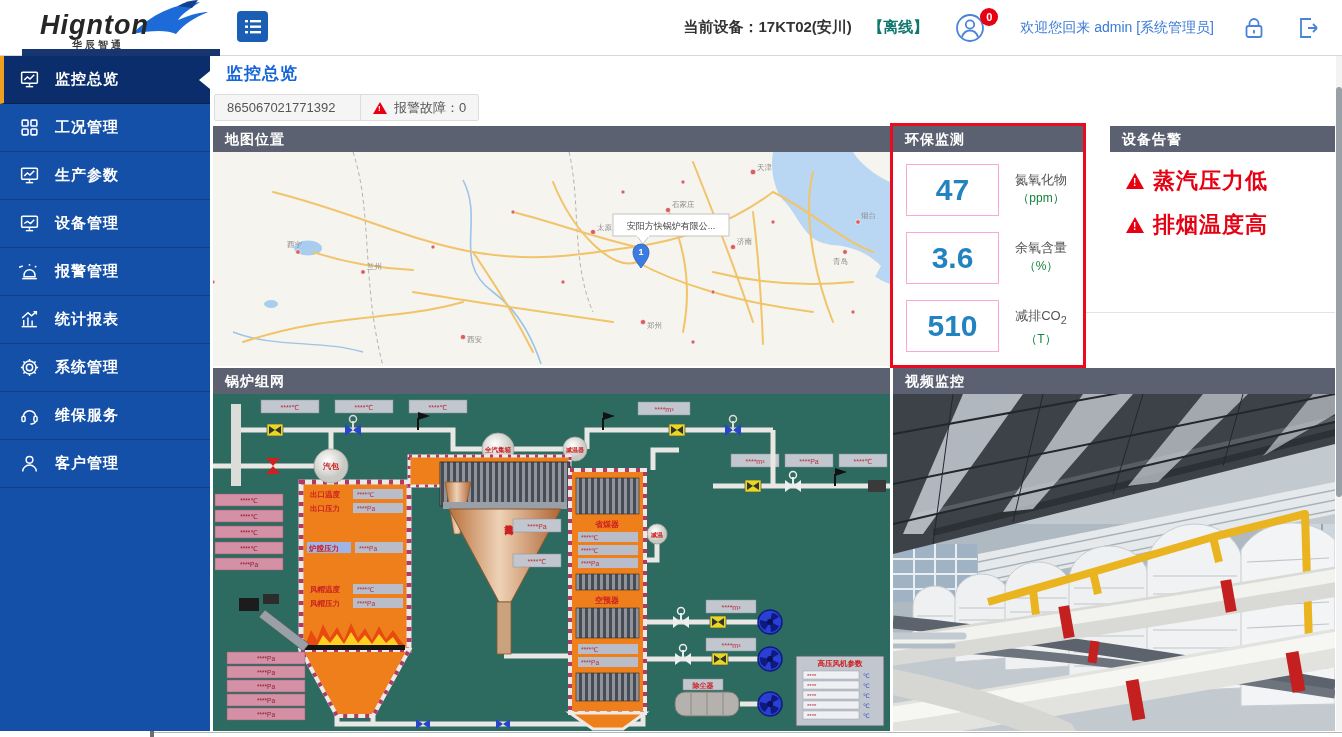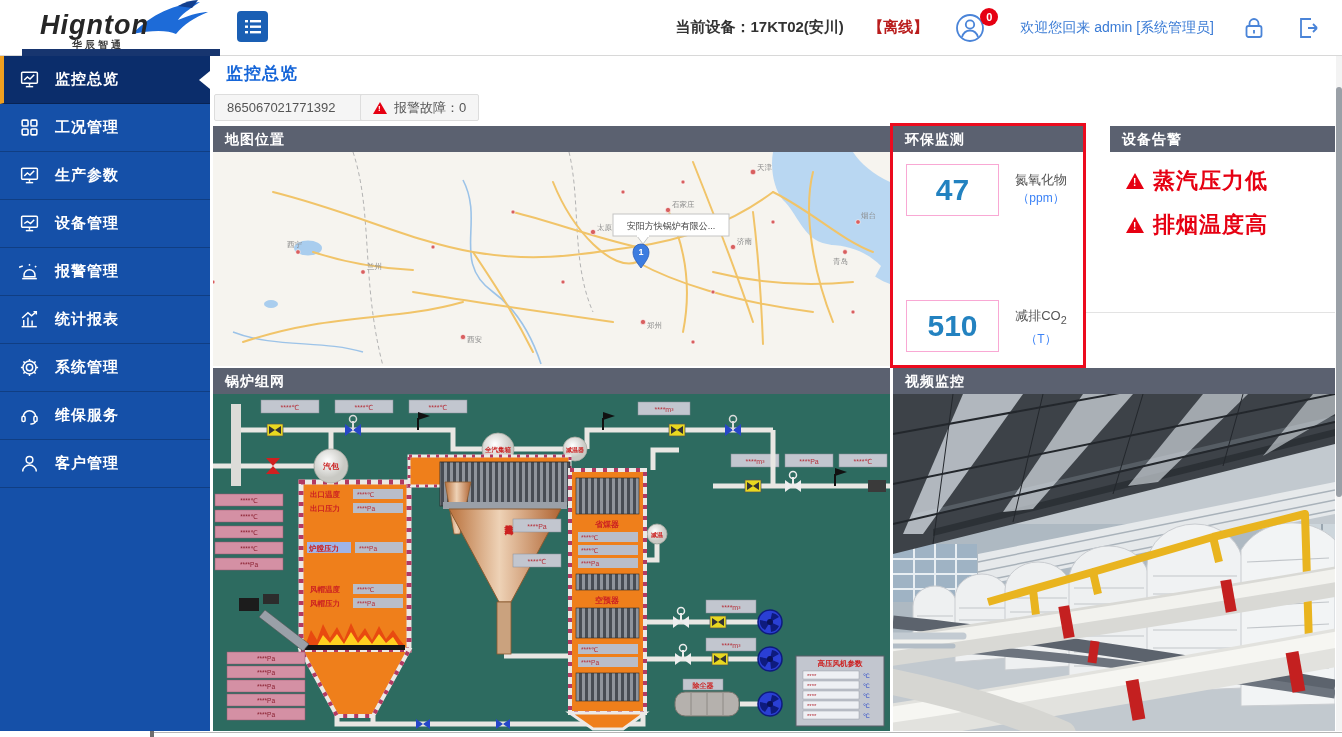--- a/index.html
+++ b/index.html
@@ -9,21 +9,21 @@
   
   .topbar { position:absolute; left:0; top:0; width:1342px; height:56px; background:#fff; border-bottom:1px solid #d8d8d8; z-index:20; }
   .logo-wrap { position:absolute; left:14px; top:2px; width:196px; height:48px; }
   .logo-text { position:absolute; left:26px; top:8px; font-size:27px; font-weight:bold; font-style:italic; color:#262626; letter-spacing:1px; }
   .logo-sub { position:absolute; left:58px; top:36px; font-size:10px; font-weight:bold; color:#3a3a3a; letter-spacing:3px; }
   .logo-swoosh { position:absolute; left:108px; top:-2px; }
   .logo-bar { position:absolute; left:8px; top:47px; width:198px; height:7px; background:#17356f; }
   .menu-toggle { position:absolute; left:237px; top:11px; width:31px; height:31px; background:#1a5fb4; border-radius:4px; display:flex; align-items:center; justify-content:center; cursor:pointer; }
   .topbar-right { position:absolute; right:20px; top:0; height:55px; display:flex; align-items:center; gap:26px; }
   .device-label { font-size:15px; font-weight:bold; color:#333; }
-  .device-status { font-size:15px; color:#b91c1c; font-weight:bold; margin-left:20px; }
+  .device-status { font-size:15px; color:#0f766e; font-weight:bold; margin-left:12px; }
   .user-wrap { position:relative; width:40px; height:32px; }
   .badge { position:absolute; right:-4px; top:-4px; min-width:18px; height:18px; background:#e60012; color:#fff; border-radius:9px; font-size:11px; font-weight:bold; text-align:center; line-height:18px; padding:0 4px; }
   .welcome { font-size:14px; color:#3a7bd5; }
   .welcome b { font-weight:normal; }
   .icon-btn { width:28px; height:28px; display:flex; align-items:center; justify-content:center; cursor:pointer; }
 
   
   .sidebar { position:absolute; left:0; top:56px; width:210px; height:675px; background:#1550a8; z-index:10; }
   .menu-item { position:relative; height:48px; display:flex; align-items:center; border-bottom:1px solid rgba(0,0,0,0.22); cursor:pointer; color:#fff; }
   .menu-item .mi-icon { margin-left:18px; width:22px; height:22px; display:flex; align-items:center; justify-content:center; }
@@ -46,21 +46,21 @@
   .panel-map   { left:213px; top:126px; width:677px; height:229px; }
   .panel-env   { left:893px; top:126px; width:190px; height:240px; }
   .panel-alert { left:1086px; top:126px; width:249px; height:187px; border-bottom:1px solid #e3e3e3;padding-left:24px;}
   .panel-boiler{ left:213px; top:368px; width:677px; height:363px; }
   .panel-video { left:893px; top:368px; width:442px; height:363px; }
   .red-highlight { position:absolute; left:890px; top:123px; width:196px; height:245px; border:3px solid #ec0b1e; z-index:9; pointer-events:none; }
 
   .metric-row { position:absolute; left:0; width:100%; height:56px; }
   .metric-box { position:absolute; left:13px; top:0; width:93px; height:52px; border:1px solid #f9a8d4; background:#fff; text-align:center; line-height:50px; font-size:30px; font-weight:bold; color:#2382c0; }
   .metric-label { position:absolute; left:110px; top:6px; width:76px; text-align:center; font-size:13px; color:#555; line-height:19px; }
-  .metric-label .unit { font-size:12px; color:#3b82f6; }
+  .metric-label .unit { font-size:12px; color:#15803d; }
   .alert-item { display:flex; align-items:center; gap:9px; margin:14px 0 0 16px; }
   .alert-item .tri-warn { border-left-width:9px; border-right-width:9px; border-bottom-width:16px; }
   .alert-item .tri-warn::after { font-size:10px; left:-2px; top:4px; }
   .alert-text { font-size:22px; font-weight:bold; color:#e60012; letter-spacing:1px; }
 
   
   .vscroll { position:absolute; left:1336px; top:56px; width:6px; height:675px; background:#f3f3f3; z-index:30; }
   .vthumb { position:absolute; left:0; top:31px; width:6px; height:410px; background:#9aa0a7; border-radius:3px; }
   .hscroll { position:absolute; left:150px; top:732px; width:1192px; height:5px; border-top:1px solid #b5b5b5; background:#fff; z-index:30; }
   .hthumb { position:absolute; left:0; top:-2px; width:4px; height:7px; background:#6e6e6e; }
@@ -324,20 +324,27 @@
   <div class="panel panel-env">
     <div class="panel-hd">环保监测</div>
     <div style="position:relative; height:214px;">
       <div class="metric-row" style="top:12px">
         <div class="metric-box">47</div>
         <div class="metric-label">
           <div><span>氮氧化物</span></div>
           <div class="unit">（ppm）</div>
         </div>
       </div>
+      <div class="metric-row" style="top:80px">
+        <div class="metric-box">3.6</div>
+        <div class="metric-label">
+          <div><span>余氧含量</span></div>
+          <div class="unit">（%）</div>
+        </div>
+      </div>
       <div class="metric-row" style="top:148px">
         <div class="metric-box">510</div>
         <div class="metric-label">
           <div><span>减排CO</span><sub>2</sub></div>
           <div class="unit">（T）</div>
         </div>
       </div>
     </div>
   </div>
   <div class="red-highlight"></div>

